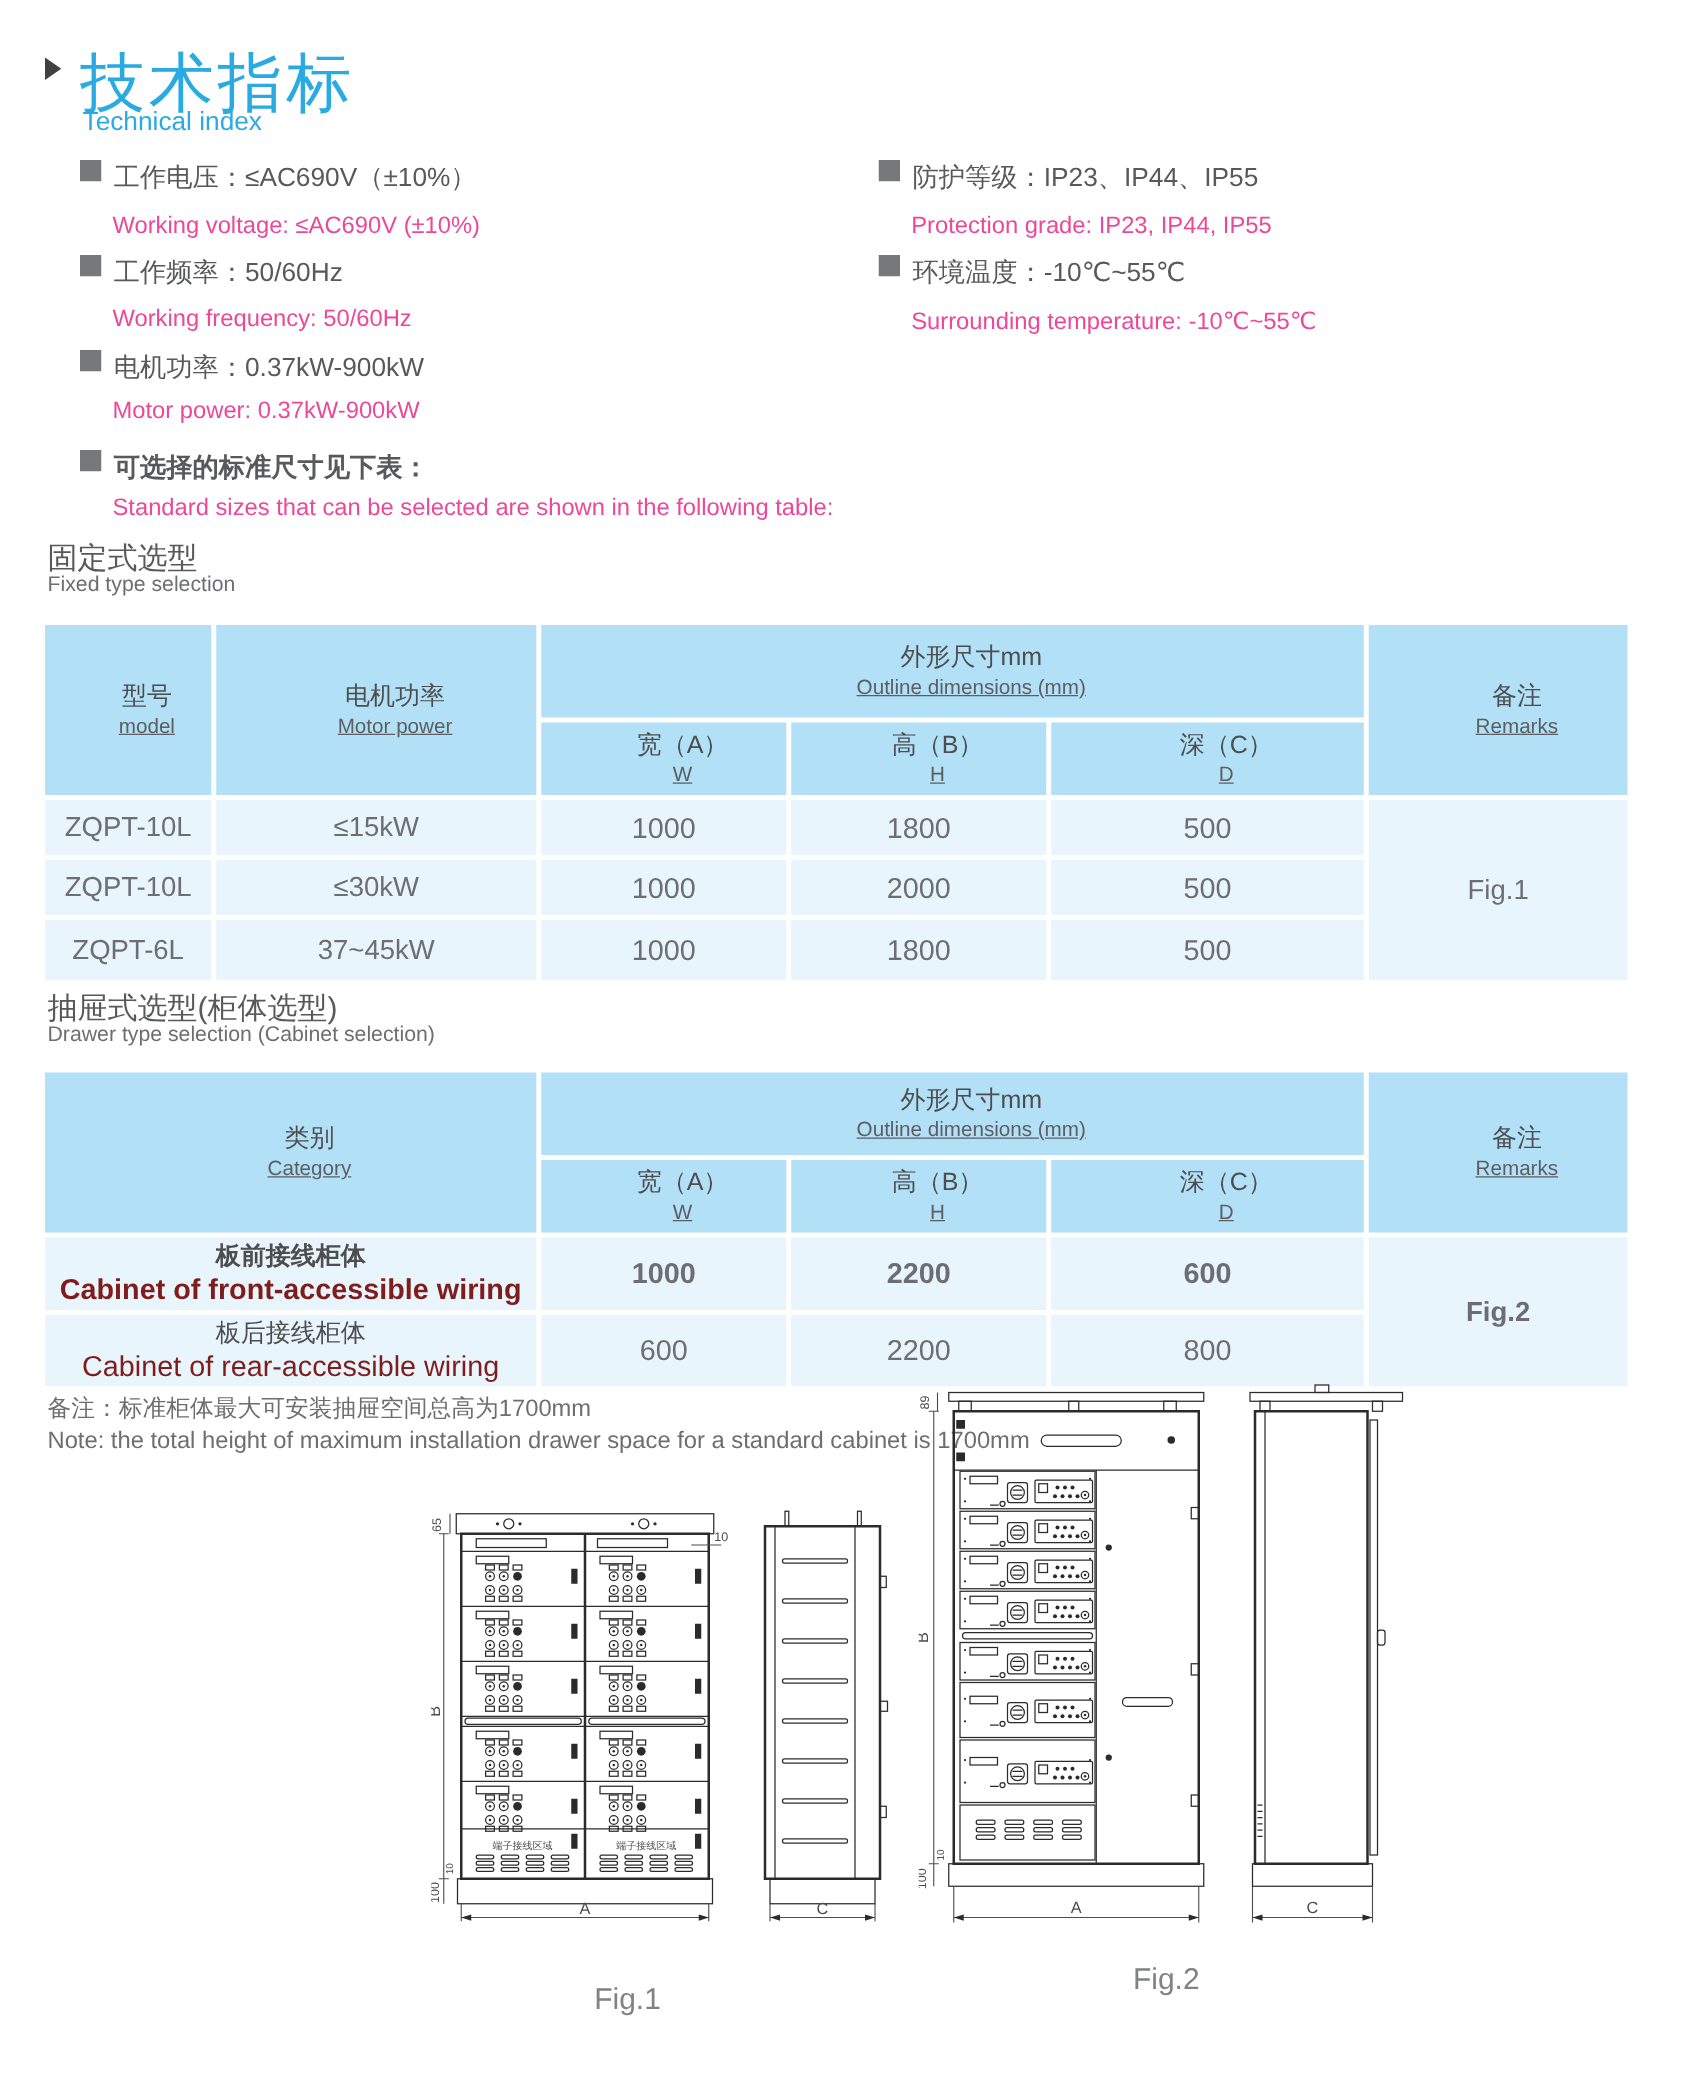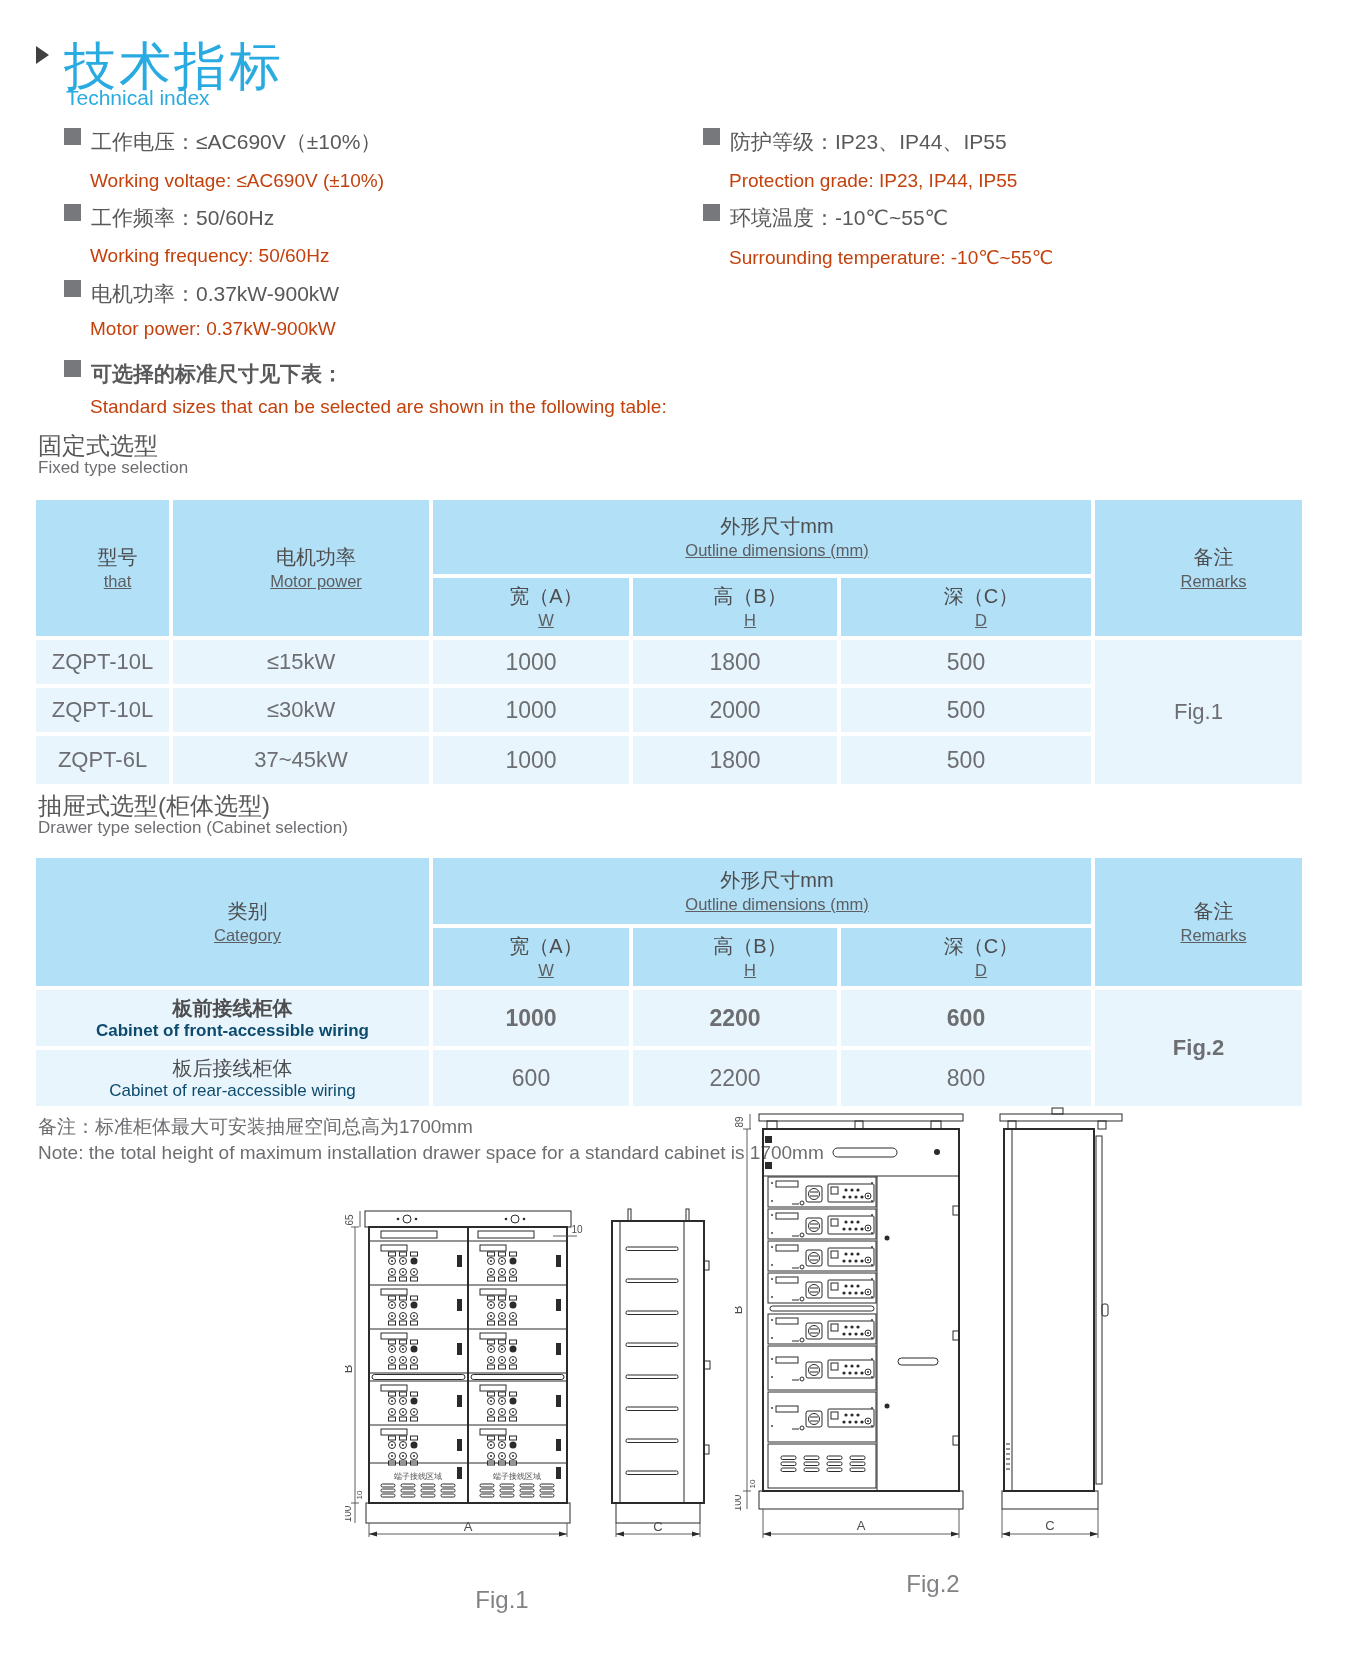--- a/index.html
+++ b/index.html
@@ -6,34 +6,34 @@
   body{width:1357px;height:1660px;position:relative;overflow:hidden;
        font-family:"Liberation Sans","DejaVu Sans",sans-serif;color:#58595b;}
   .abs{position:absolute;}
   
   .arrow{width:0;height:0;border-left:13px solid #414042;border-top:9px solid transparent;border-bottom:9px solid transparent;}
   .title-zh{font-size:52px;color:#29abe2;letter-spacing:3px;}
   .title-en{font-size:21px;color:#29abe2;}
   
   .spec-zh{display:flex;align-items:flex-start;gap:10px;font-size:21px;color:#58595b;}
   .bullet{width:17px;height:17px;background:#77787b;flex:0 0 auto;}
-  .spec-en{font-size:19px;color:#c2410c;}
+  .spec-en{font-size:19px;color:#ec4899;}
   .sec-zh{font-size:24px;color:#58595b;}
   .sec-en{font-size:17px;color:#6d6e71;}
   
   table{border-collapse:separate;border-spacing:4px;}
   td{text-align:center;vertical-align:middle;padding:2px 4px;}
   td.hd{background:#b2e0f6;padding-left:34px;}
   td.bd{background:#e8f5fc;}
   .h-zh{font-size:20px;color:#4d4d4f;line-height:1.35;}
   .h-en{font-size:16.5px;color:#5d5e61;line-height:1.25;text-decoration:underline;}
   .c-num{font-size:23px;color:#6d6e71;}
   .c-txt{font-size:22px;color:#6d6e71;}
   .c-zh{font-size:20px;color:#4d4d4f;line-height:1.3;}
-  .c-en{font-size:17px;color:#0c4a6e;line-height:1.2;}
+  .c-en{font-size:23px;color:#7f1d1d;line-height:1.2;}
   .note{font-size:19px;color:#6d6e71;}
   
   .fig .s{fill:none;stroke:#2b2b2b;stroke-width:1;}
   .fig .s2{fill:none;stroke:#2b2b2b;stroke-width:2;}
   .fig .f{fill:#2b2b2b;stroke:none;}
   .fig .d{fill:none;stroke:#4d4d4f;stroke-width:0.9;}
   .fig text{font-family:"Liberation Sans","DejaVu Sans",sans-serif;fill:#4d4d4f;stroke:none;}
   .caption{font-size:24px;color:#808285;text-align:center;width:130px;}
 </style>
 </head>
@@ -88,21 +88,21 @@
       <col style="width:256px">
       <col style="width:196px">
       <col style="width:204px">
       <col style="width:250px">
       <col style="width:207px">
     </colgroup>
   <tbody>
       <tr style="height:74px;">
     <td class="hd" rowspan="2">
       <div class="h-zh">型号</div>
-      <div class="h-en">that</div>
+      <div class="h-en">model</div>
     </td>
     <td class="hd" rowspan="2">
       <div class="h-zh">电机功率</div>
       <div class="h-en">Motor power</div>
     </td>
     <td class="hd" colspan="3">
       <div class="h-zh">外形尺寸mm</div>
       <div class="h-en">Outline dimensions (mm)</div>
     </td>
     <td class="hd" rowspan="2">

